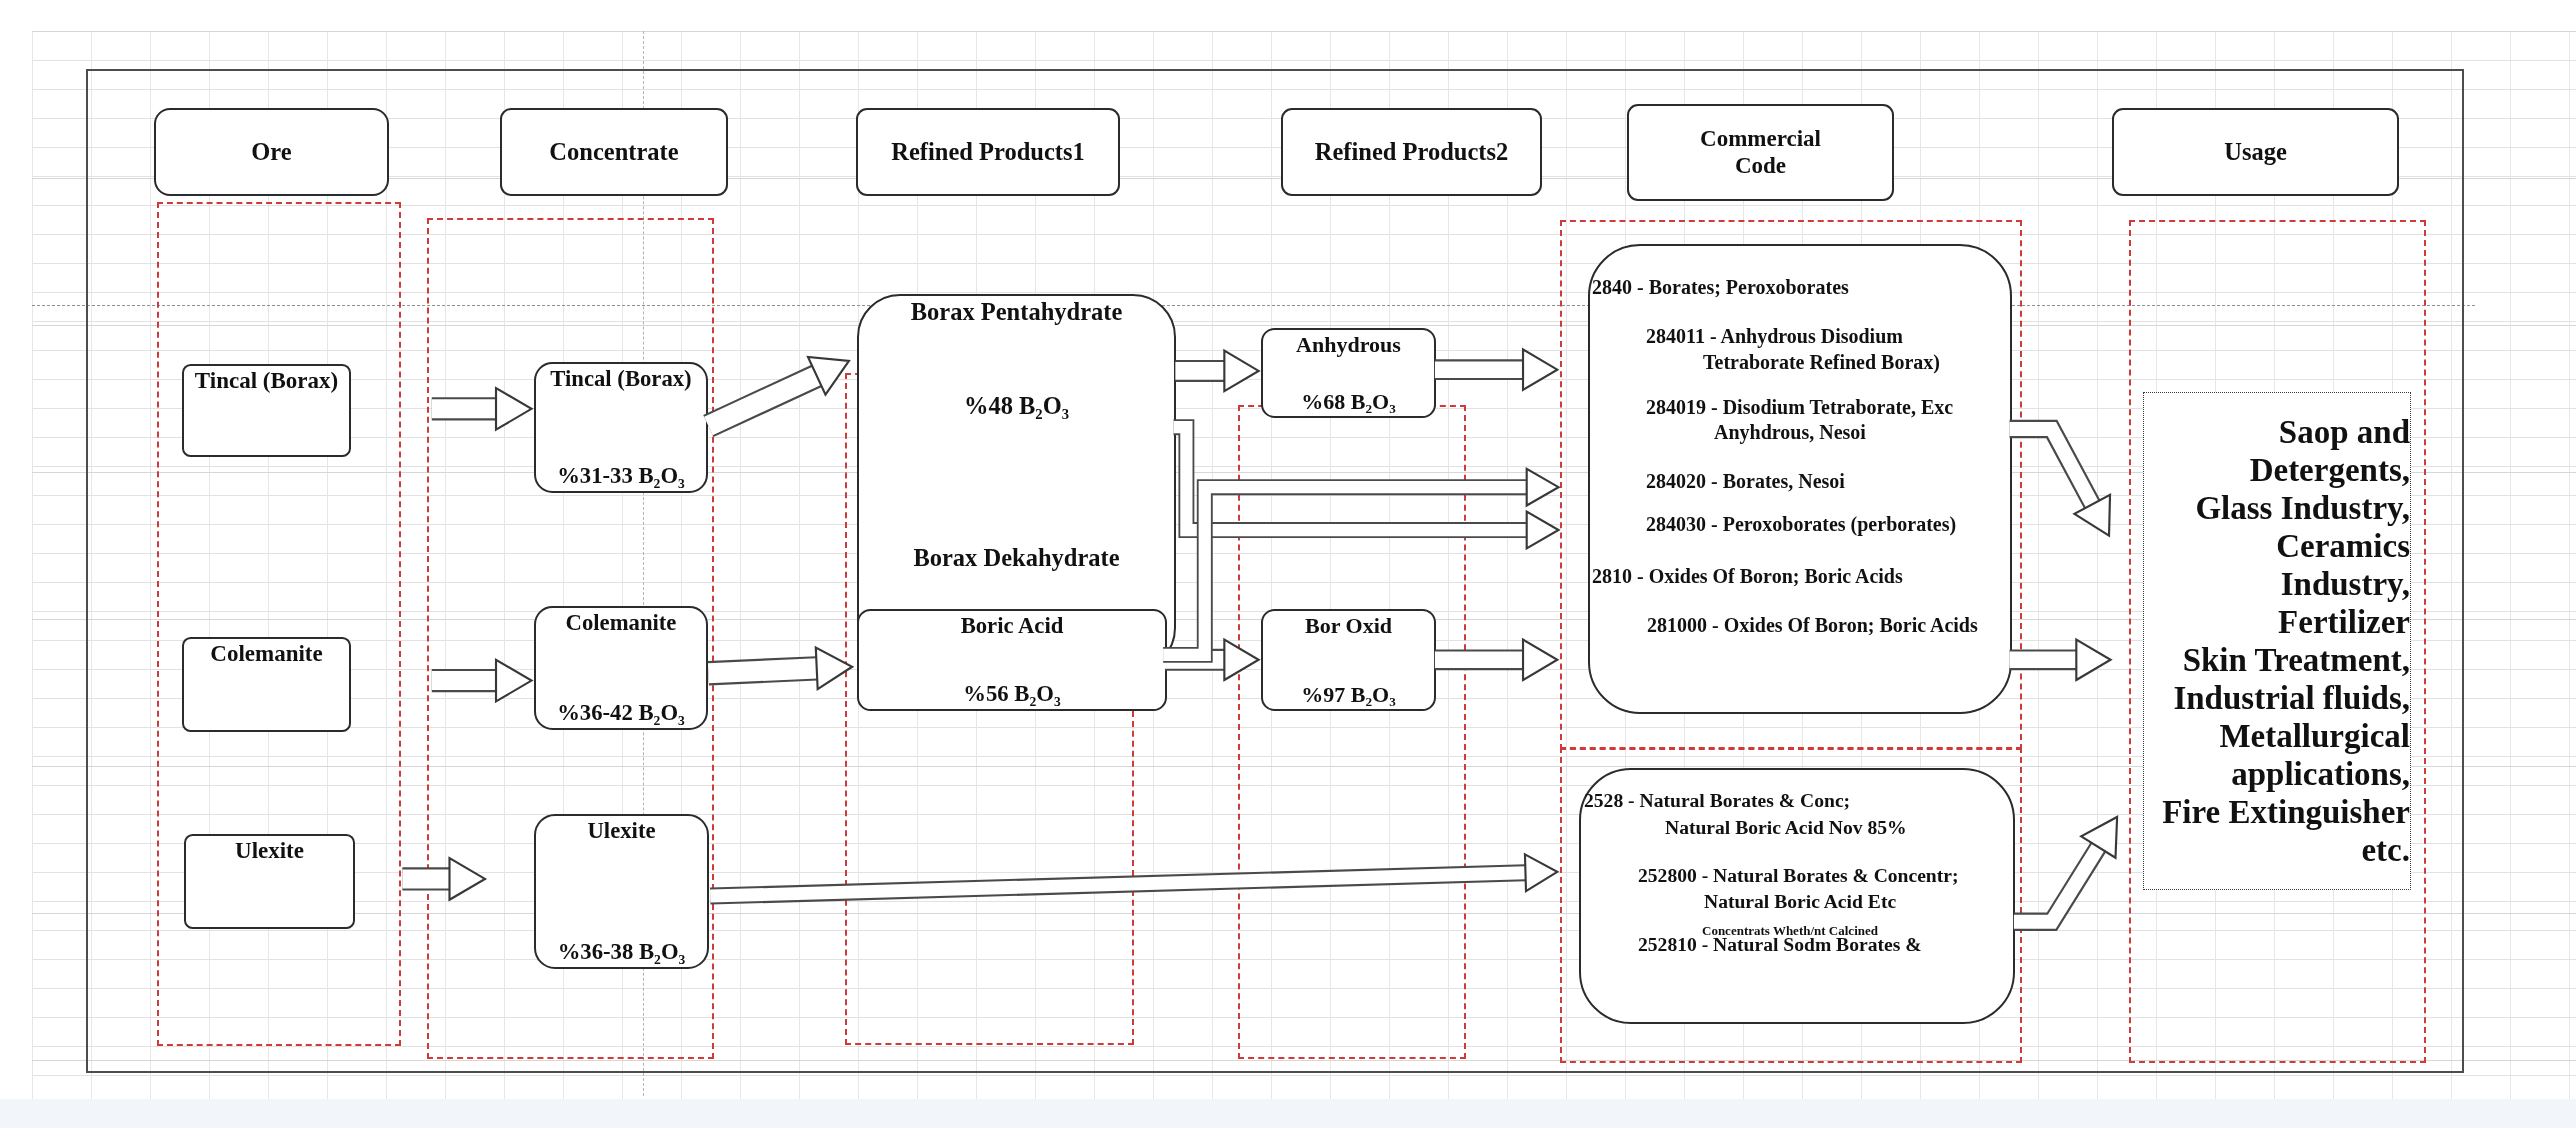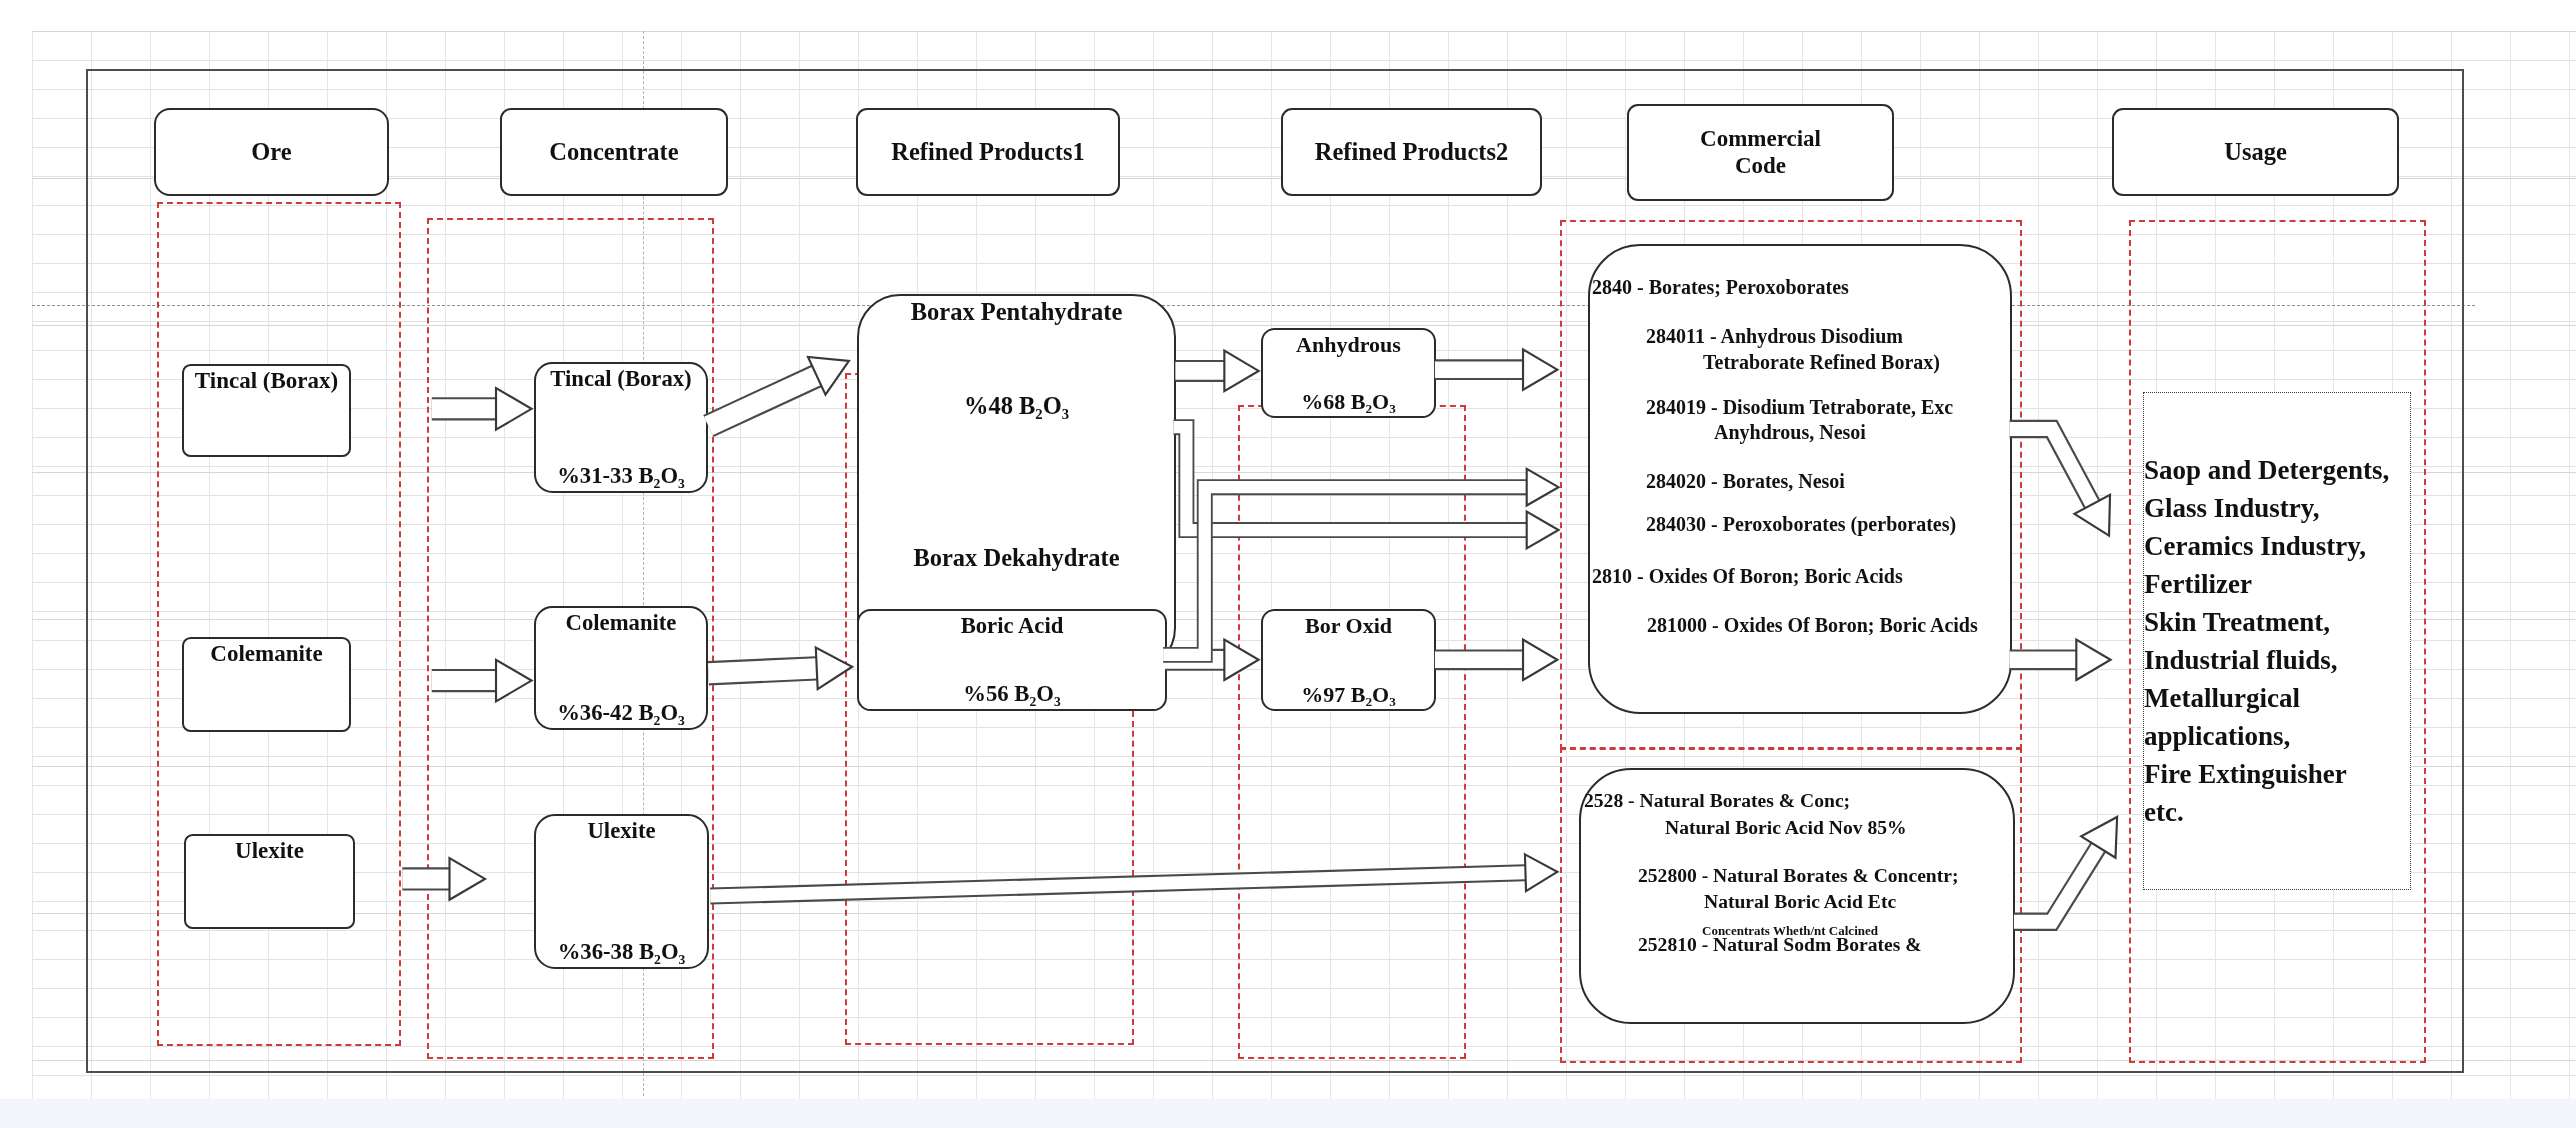--- a/index.html
+++ b/index.html
@@ -19,21 +19,21 @@
     display:flex;flex-direction:column;align-items:center;justify-content:center;
     font-weight:bold;font-size:24.5px;color:#111;text-align:center;line-height:1.15;}
   .node{position:absolute;background:#fff;border:2.4px solid #2b2b2b;
     display:flex;flex-direction:column;align-items:center;justify-content:space-between;
     font-weight:bold;color:#111;text-align:center;}
   .node div{line-height:1.32;}
   .bigbox{position:absolute;background:#fff;border:2.4px solid #2b2b2b;}
   .cline{position:absolute;white-space:nowrap;font-weight:bold;font-size:20px;color:#111;line-height:1;}
   .usagebox{position:absolute;left:2143px;top:392px;width:266px;height:496px;border:1.8px dotted #3a3a3a;
     background:#fff;display:flex;align-items:center;justify-content:center;}
-  .usagetext{width:100%;text-align:left;font-weight:bold;font-size:27px;line-height:38px;color:#111;}
+  .usagetext{width:100%;text-align:right;font-weight:bold;font-size:33px;line-height:38px;color:#111;}
   svg{position:absolute;left:0;top:0;pointer-events:none;}
 </style>
 </head>
 <body>
 
 <div id="canvas">
 
   <div class="grid"></div>
   <div class="bottom-strip"></div>
   <div class="pagebreak-h"></div>

